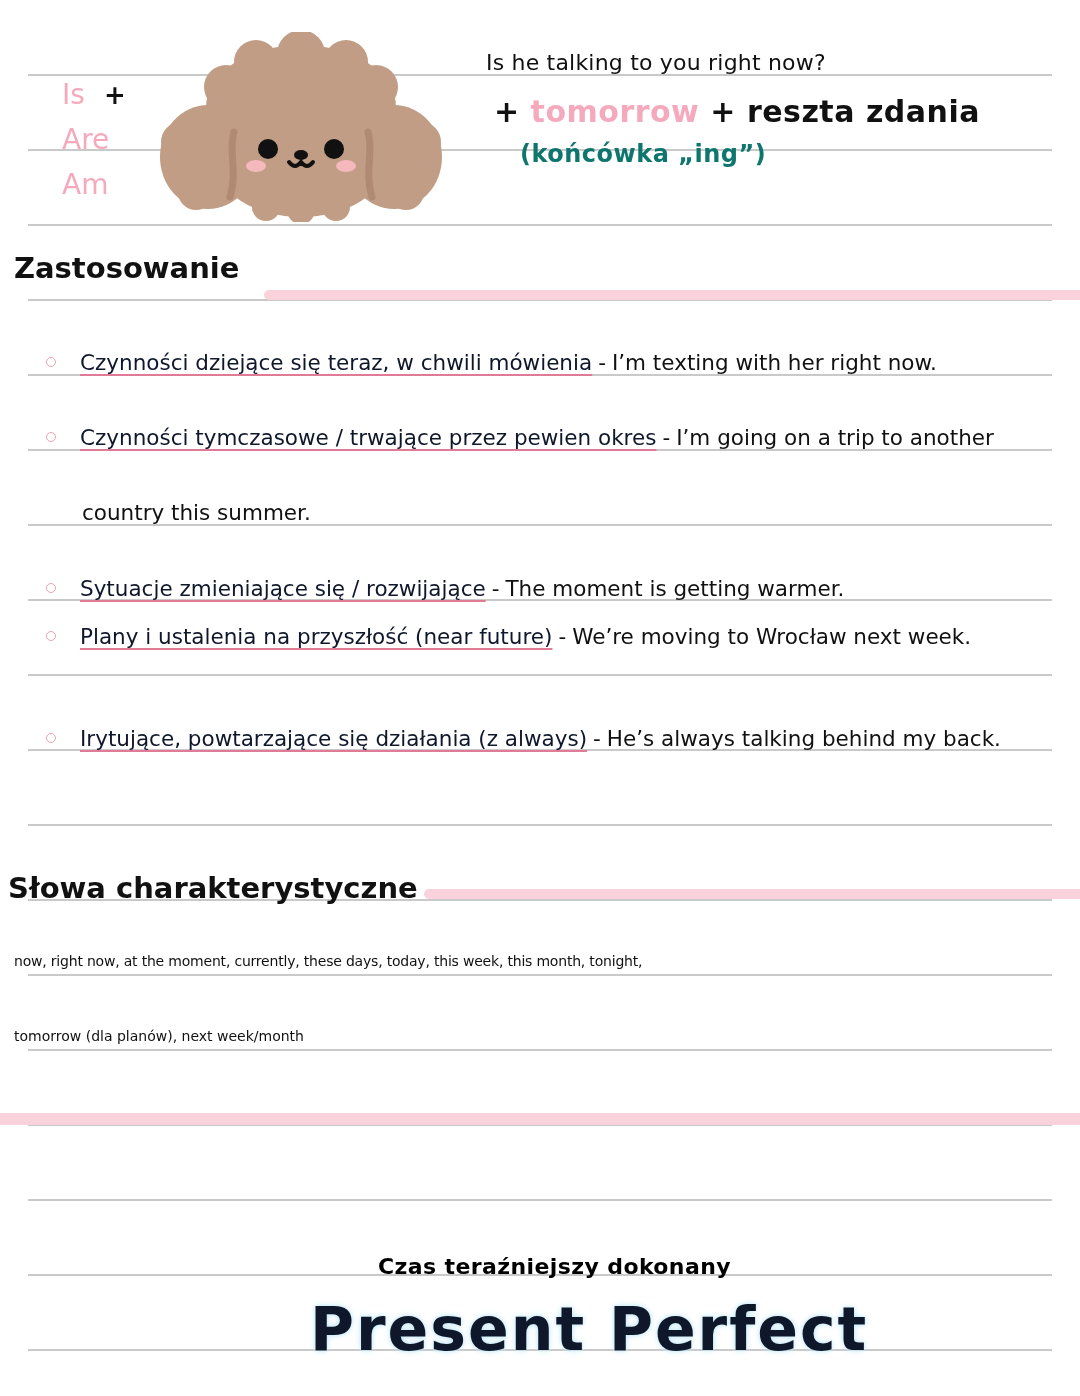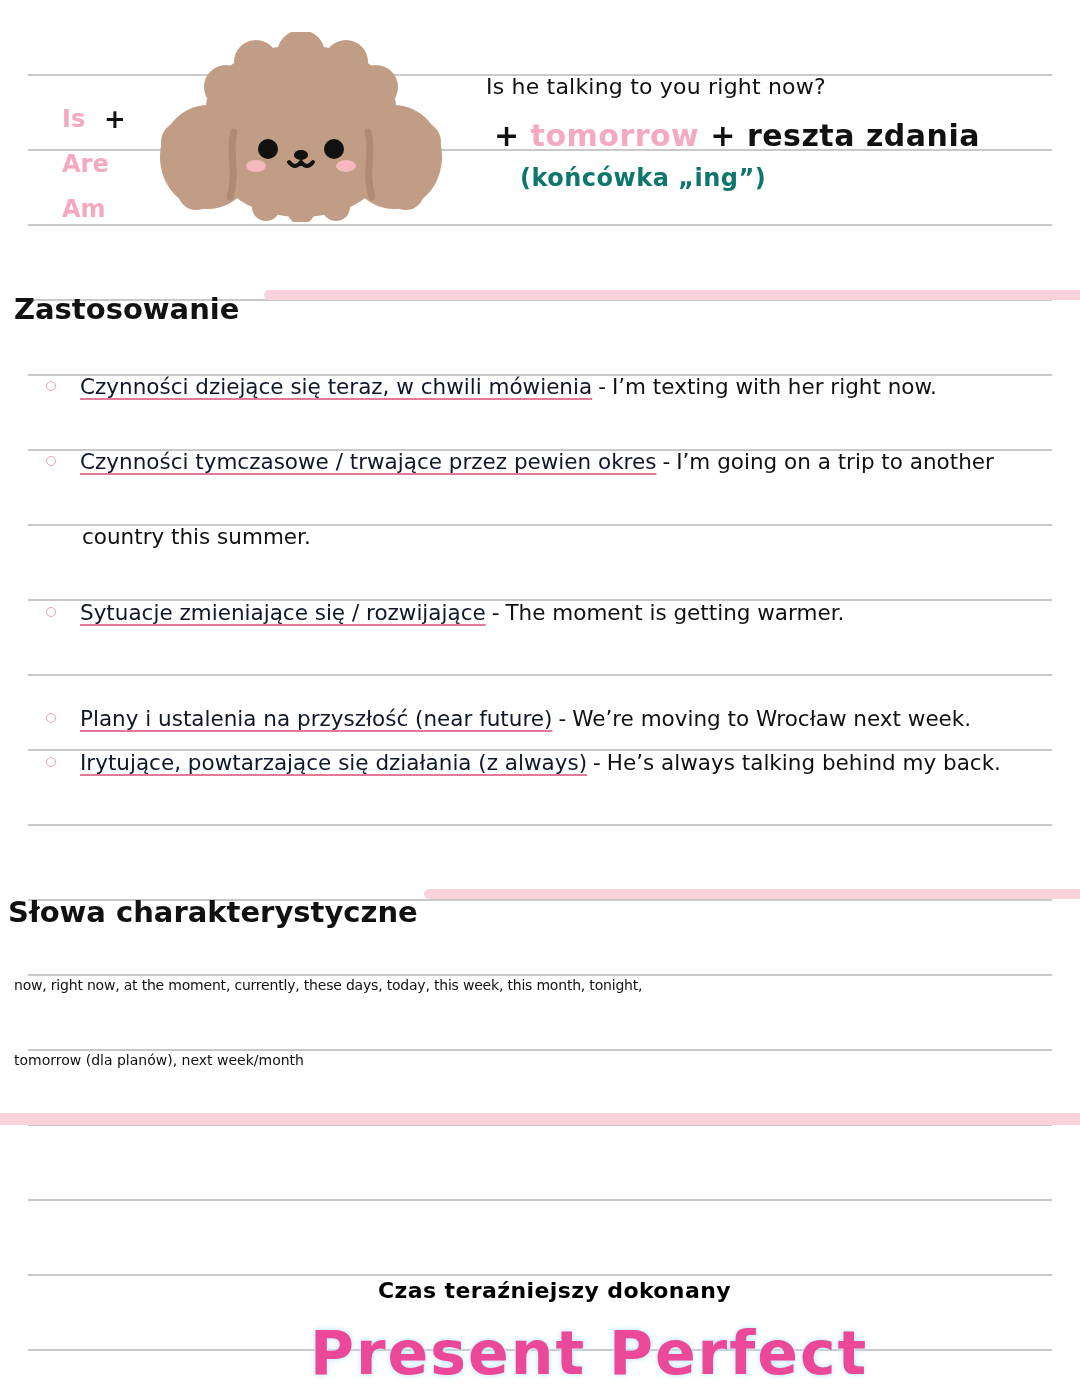--- a/index.html
+++ b/index.html
@@ -4,41 +4,41 @@
 <style>
   * { margin: 0; padding: 0; box-sizing: border-box; }
   html, body { width: 1080px; height: 1396px; background: #ffffff; overflow: hidden; }
   body { position: relative; font-family: "DejaVu Sans", sans-serif; color: #111111; }
 
   .rule { position: absolute; left: 28px; width: 1024px; height: 2px; background: #c9c9c9; }
 
   .pink-bar { position: absolute; height: 10px; background: #f9d2db; border-radius: 5px 0 0 5px; }
   .pink-bar.full { border-radius: 0; }
 
-  .abs { position: absolute; white-space: nowrap; margin-top: 24px; }
+  .abs { position: absolute; white-space: nowrap; }
 
-  .aux { color: #f5a9bd; font-weight: bold; font-size: 24px; line-height: 30px; }
+  .aux { color: #f5a9bd; font-weight: normal; font-size: 28px; line-height: 30px; }
   .plus-small { color: #111; font-weight: bold; font-size: 26px; }
 
   .question { font-size: 22px; color: #111; letter-spacing: 0.2px; }
   .formula { font-size: 30px; font-weight: bold; letter-spacing: 0.5px; }
   .formula .pink { color: #f5a9bd; }
   .ending { font-size: 24px; font-weight: bold; color: #0f766e; letter-spacing: 0.5px; }
 
   .heading { font-size: 29px; font-weight: bold; color: #111; }
 
   .use-item { font-size: 21.5px; color: #111; }
   .use-item .bullet { display: inline-block; width: 10px; height: 10px; border: 1.5px solid #e8a6b4; border-radius: 50%; margin-right: 24px; vertical-align: 3px; }
   .use-item .pink { color: #0f172a; text-decoration: underline; text-decoration-color: #e07a96; text-underline-offset: 4px; }
   .use-item .dash { margin: 0 6px; }
 
   .signal { font-size: 14px; color: #111; }
 
   .subtitle { font-size: 22px; font-weight: bold; color: #000000; letter-spacing: 0.4px; }
-  .title { font-size: 60px; font-weight: bold; color: #ec4899; letter-spacing: 2px;
+  .title { font-size: 60px; font-weight: bold; color: #0f172a; letter-spacing: 2px;
            text-shadow: 0 0 6px #bfe6f5, 0 0 3px #d6f0fa; }
 
   .poodle { position: absolute; left: 156px; top: 32px; width: 290px; height: 190px; }
 </style>
 </head>
 <body>
 
 <div>
   <div class="rule" style="top:74px"></div>
   <div class="rule" style="top:149px"></div>
@@ -104,36 +104,36 @@
   <div class="abs formula" style="left:494px; top:94px;">
     <span>+</span>
     <span class="pink">tomorrow</span>
     <span>+</span>
     <span>reszta zdania</span>
   </div>
   <div class="abs ending" style="left:520px; top:140px;">(końcówka „ing”)</div>
 </section>
 
 <section>
-  <h2 class="abs heading" style="left:14px; top:268px;">Zastosowanie</h2>
+  <h2 class="abs heading" style="left:14px; top:251px;">Zastosowanie</h2>
 
   <div class="abs use-item" style="left:46px; top:350px;">
     <span class="bullet"></span><span class="pink">Czynności dziejące się teraz, w chwili mówienia</span><span class="dash">-</span><span>I’m texting with her right now.</span>
   </div>
 
   <div class="abs use-item" style="left:46px; top:425px;">
     <span class="bullet"></span><span class="pink">Czynności tymczasowe / trwające przez pewien okres</span><span class="dash">-</span><span>I’m going on a trip to another</span>
   </div>
   <div class="abs use-item" style="left:82px; top:500px;">country this summer.</div>
 
   <div class="abs use-item" style="left:46px; top:576px;">
     <span class="bullet"></span><span class="pink">Sytuacje zmieniające się / rozwijające</span><span class="dash">-</span><span>The moment is getting warmer.</span>
   </div>
 
-  <div class="abs use-item" style="left:46px; top:682px;">
+  <div class="abs use-item" style="left:46px; top:624px;">
     <span class="bullet"></span><span class="pink">Plany i ustalenia na przyszłość (near future)</span><span class="dash">-</span><span>We’re moving to Wrocław next week.</span>
   </div>
 
   <div class="abs use-item" style="left:46px; top:726px;">
     <span class="bullet"></span><span class="pink">Irytujące, powtarzające się działania (z always)</span><span class="dash">-</span><span>He’s always talking behind my back.</span>
   </div>
 </section>
 
 <section>
   <h2 class="abs heading" style="left:8px; top:871px;">Słowa charakterystyczne</h2>

